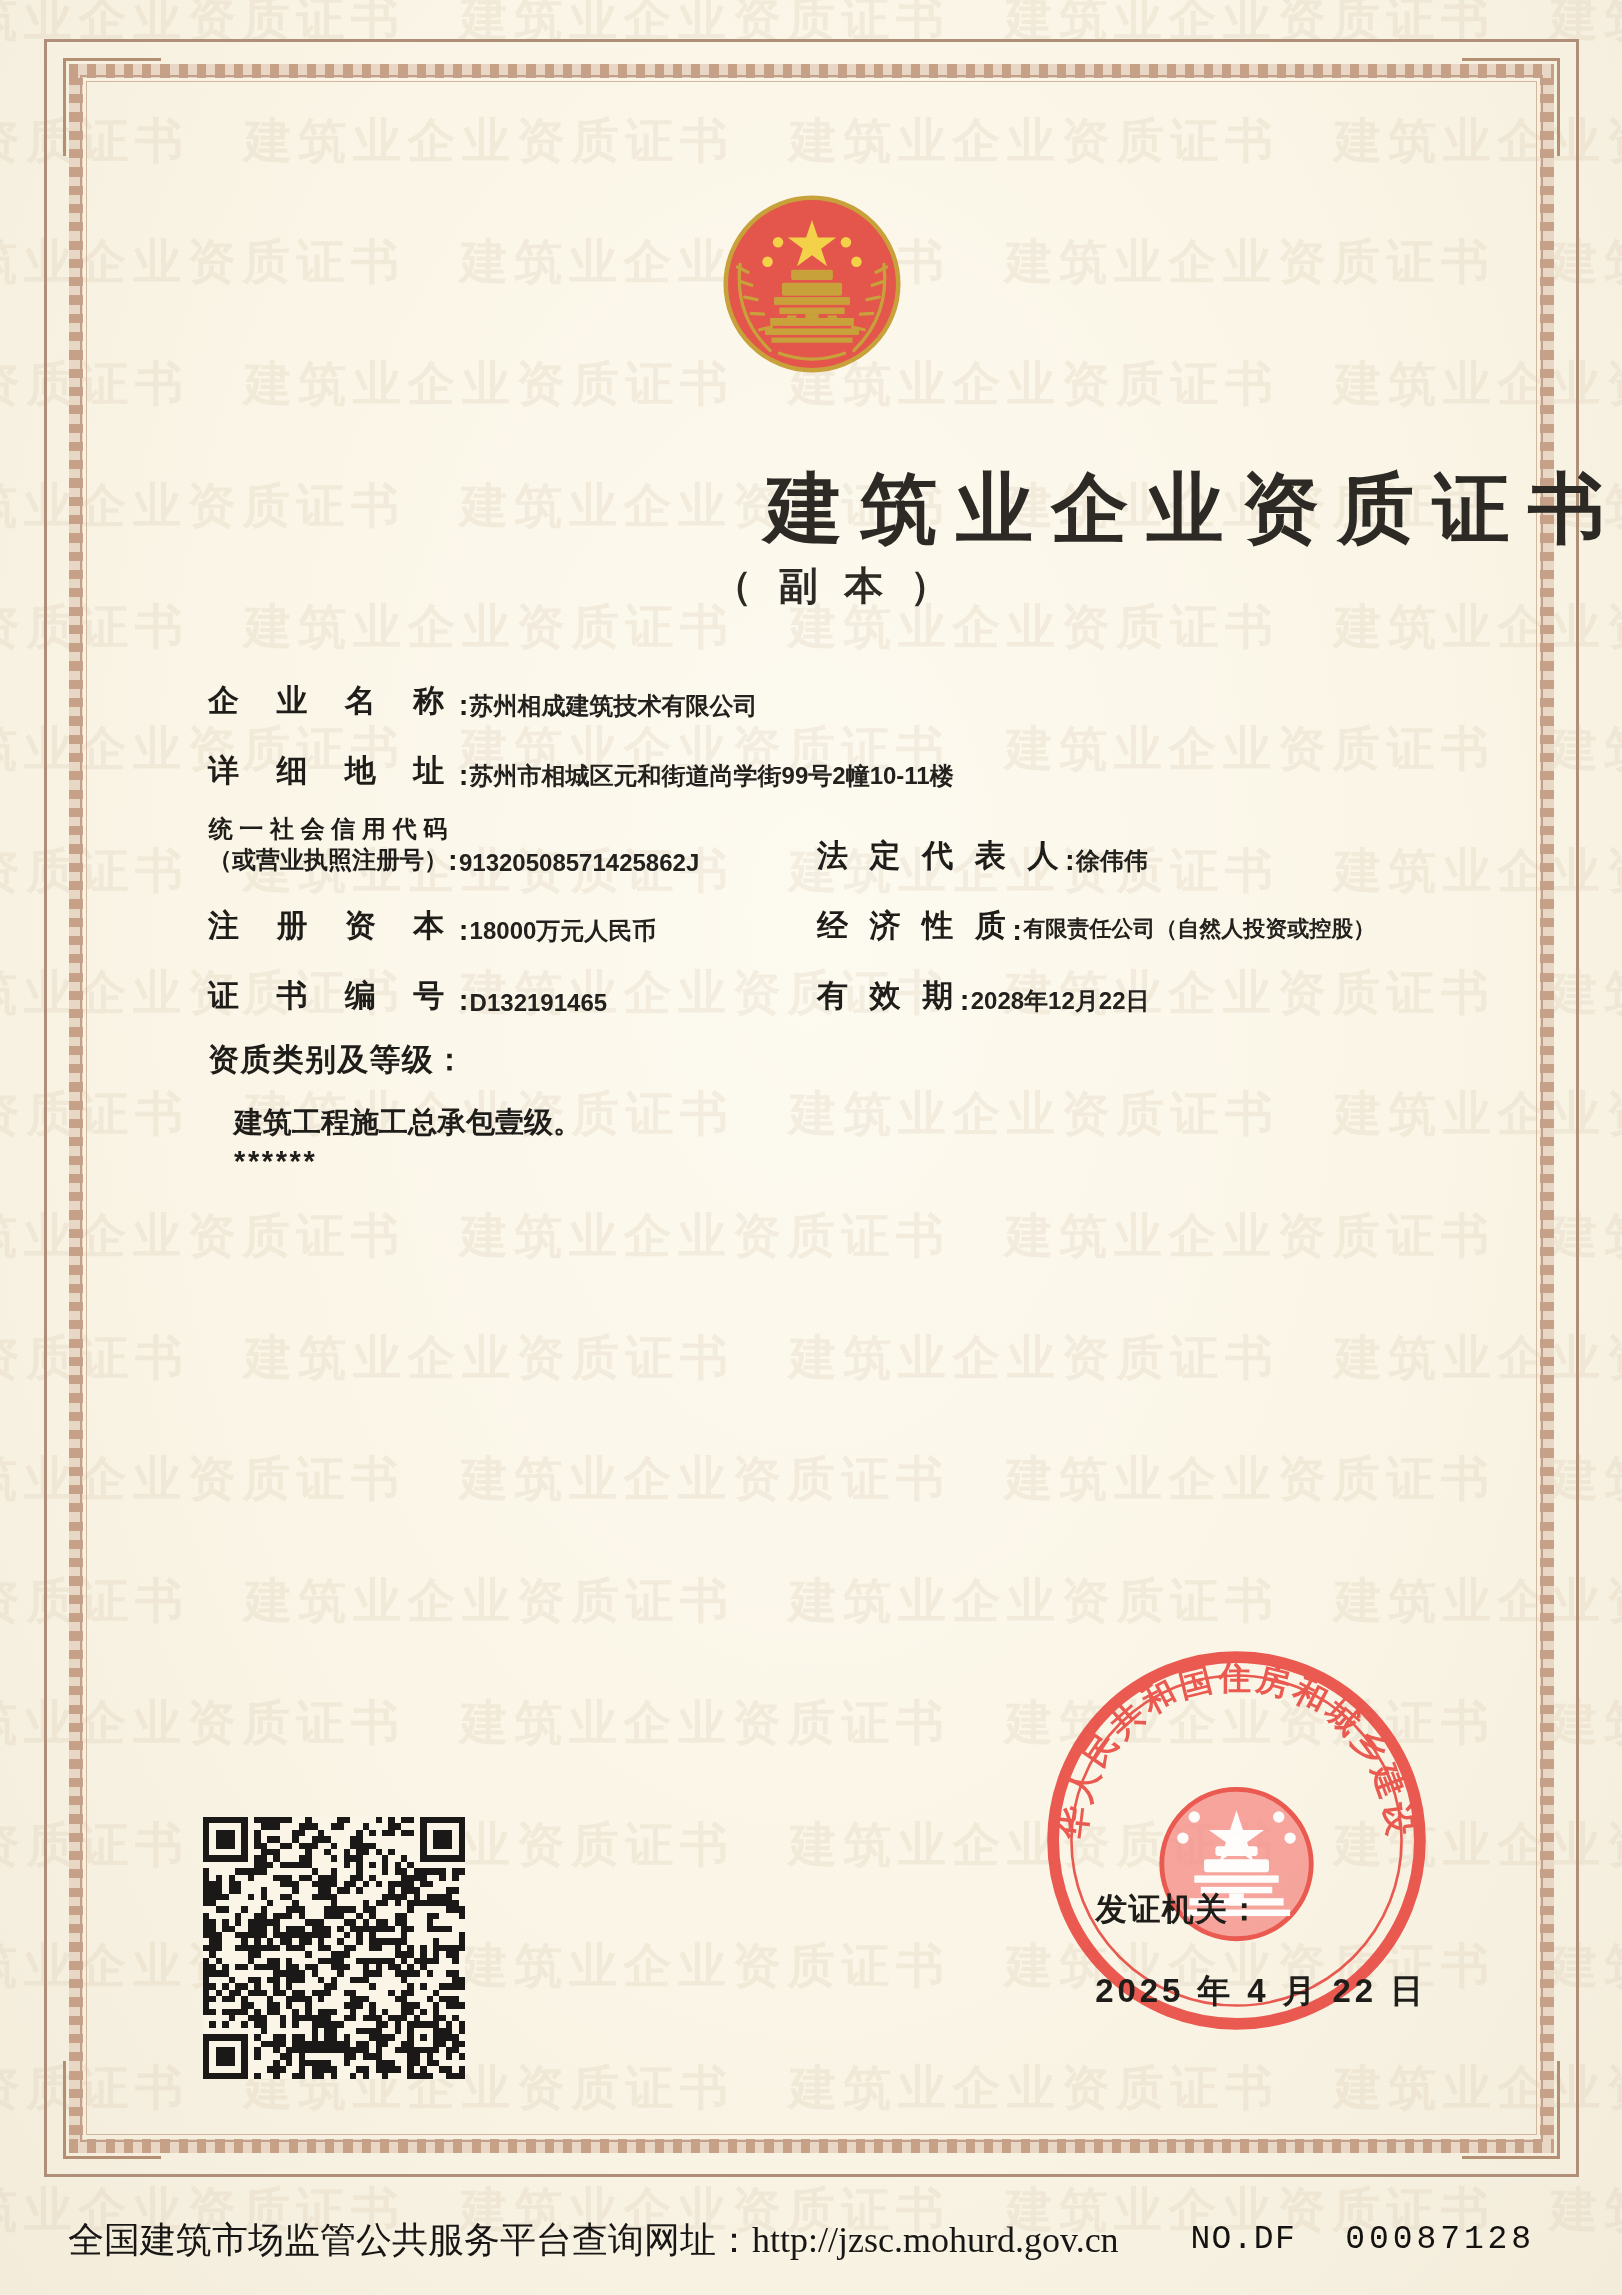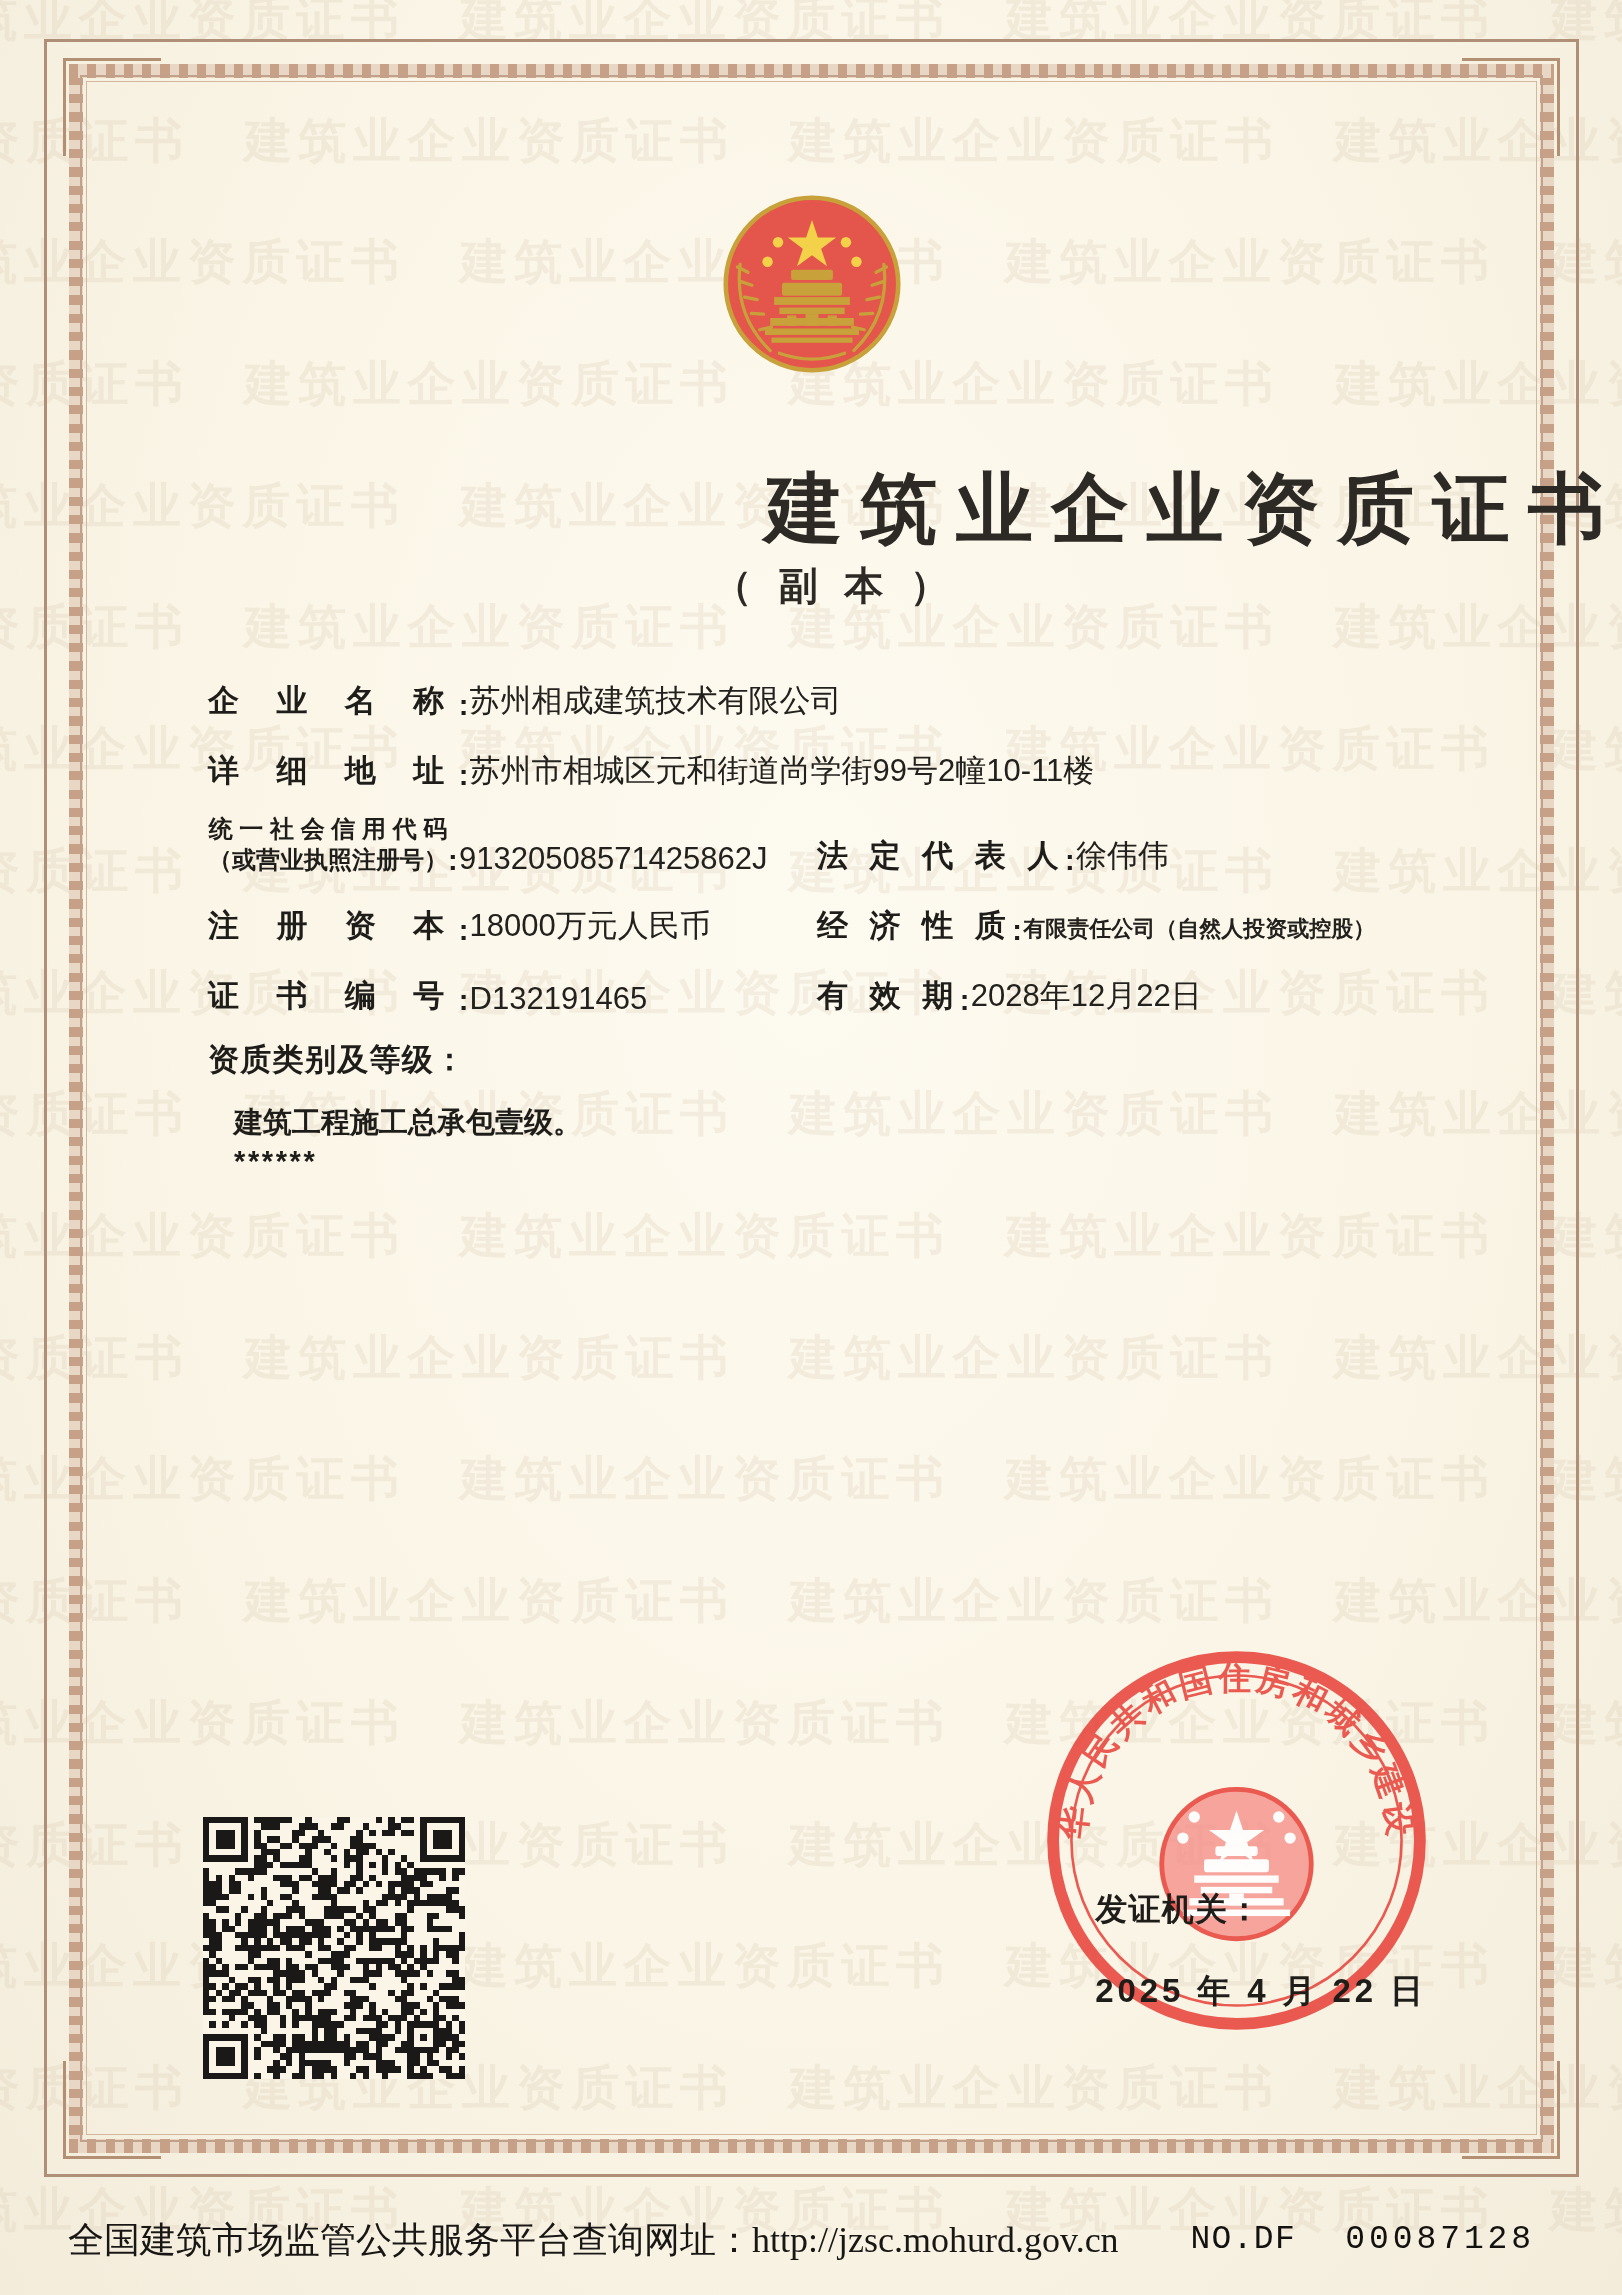--- a/index.html
+++ b/index.html
@@ -159,22 +159,22 @@
   }
   .lbl.sp4 { letter-spacing: 14.4px; }
   .colon {
     font-family: "Liberation Sans", sans-serif;
     font-weight: 700;
     font-size: 29px;
     margin: 0 1.3px 0 0;
   }
   .val {
     font-family: "Liberation Sans", sans-serif;
-    font-weight: 400;
-    font-size: 31px;
+    font-weight: 700;
+    font-size: 24px;
     color: #23211d;
     white-space: nowrap;
   }
   .val.small {
     font-size: 22px;
     font-weight: 700;
     padding-bottom: 2.6px;
   }
   .two-line-label {
     display: inline-block;

